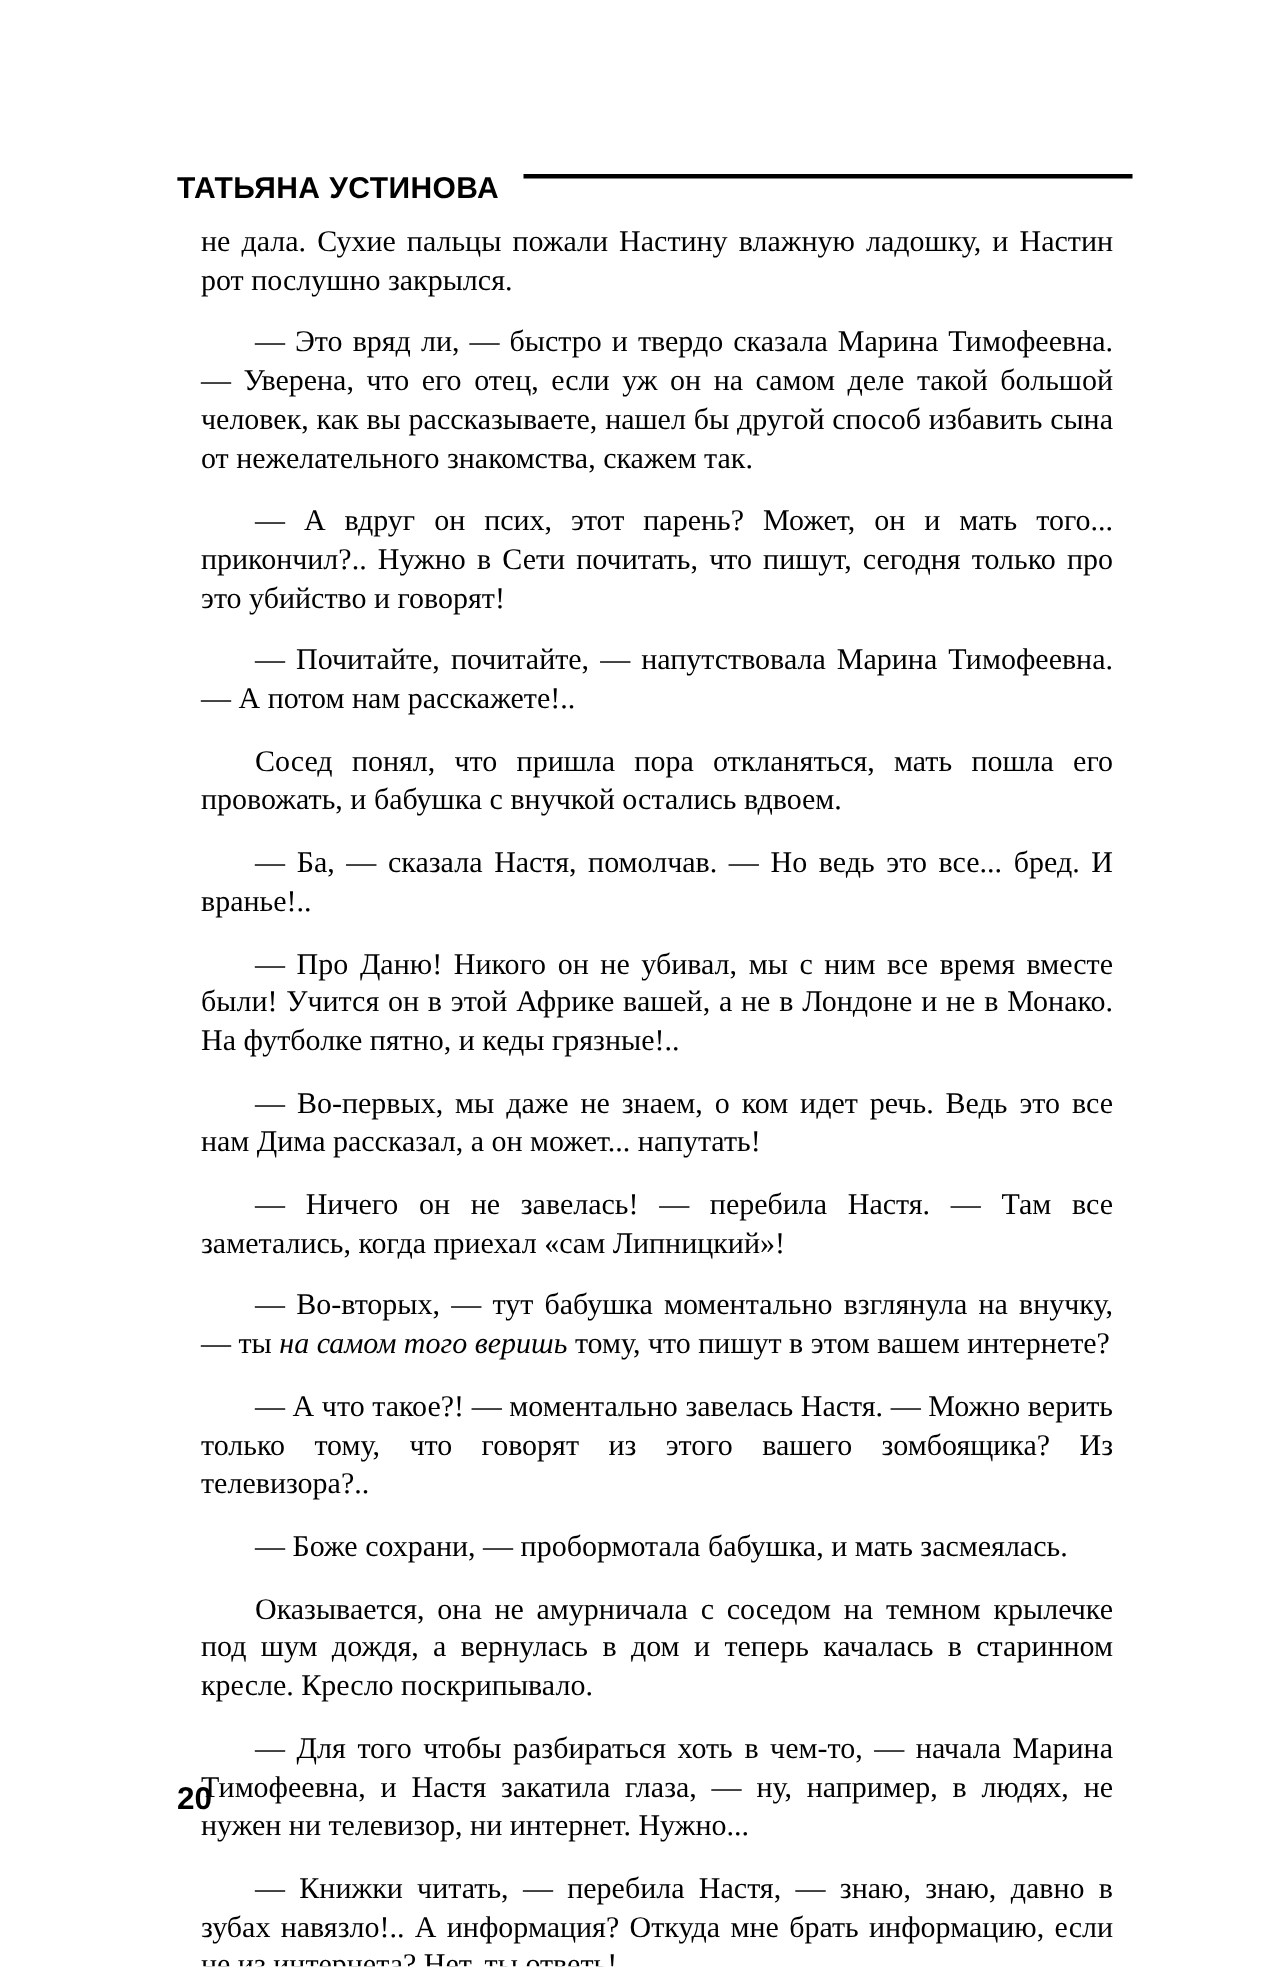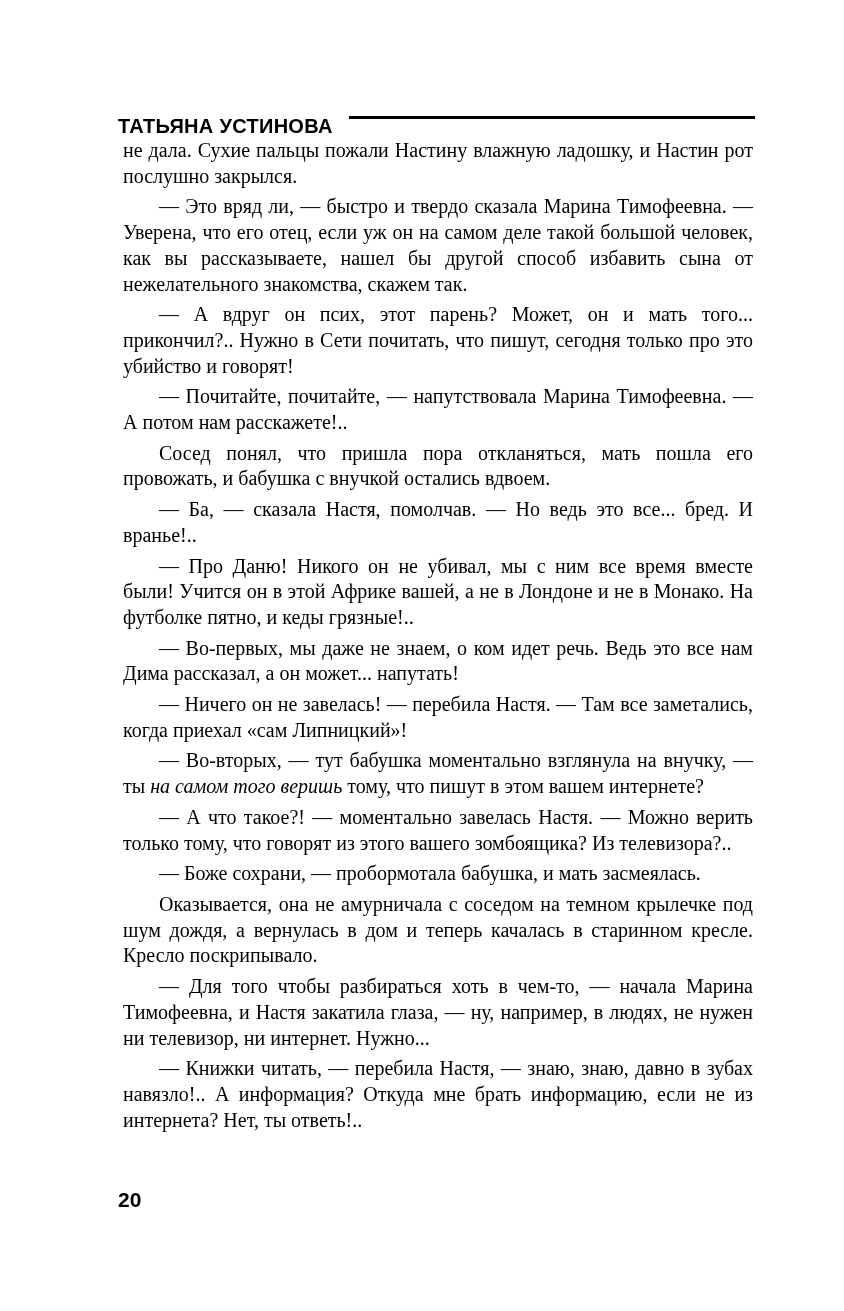--- a/index.html
+++ b/index.html
@@ -43,21 +43,21 @@
     left: 118px;
     top: 133px;
     width: 640px;
     font-family: "Liberation Serif", "DejaVu Serif", serif;
     font-size: 20px;
     line-height: 25.7px;
     text-align: justify;
     color: #000;
   }
   .body-text p {
-    margin: 5px;
+    margin: 16px;
     padding: 0;
     text-indent: 36px;
   }
   .body-text p.no-indent {
     text-indent: 0;
   }
   .body-text em {
     font-style: italic;
   }
   .page-number {

